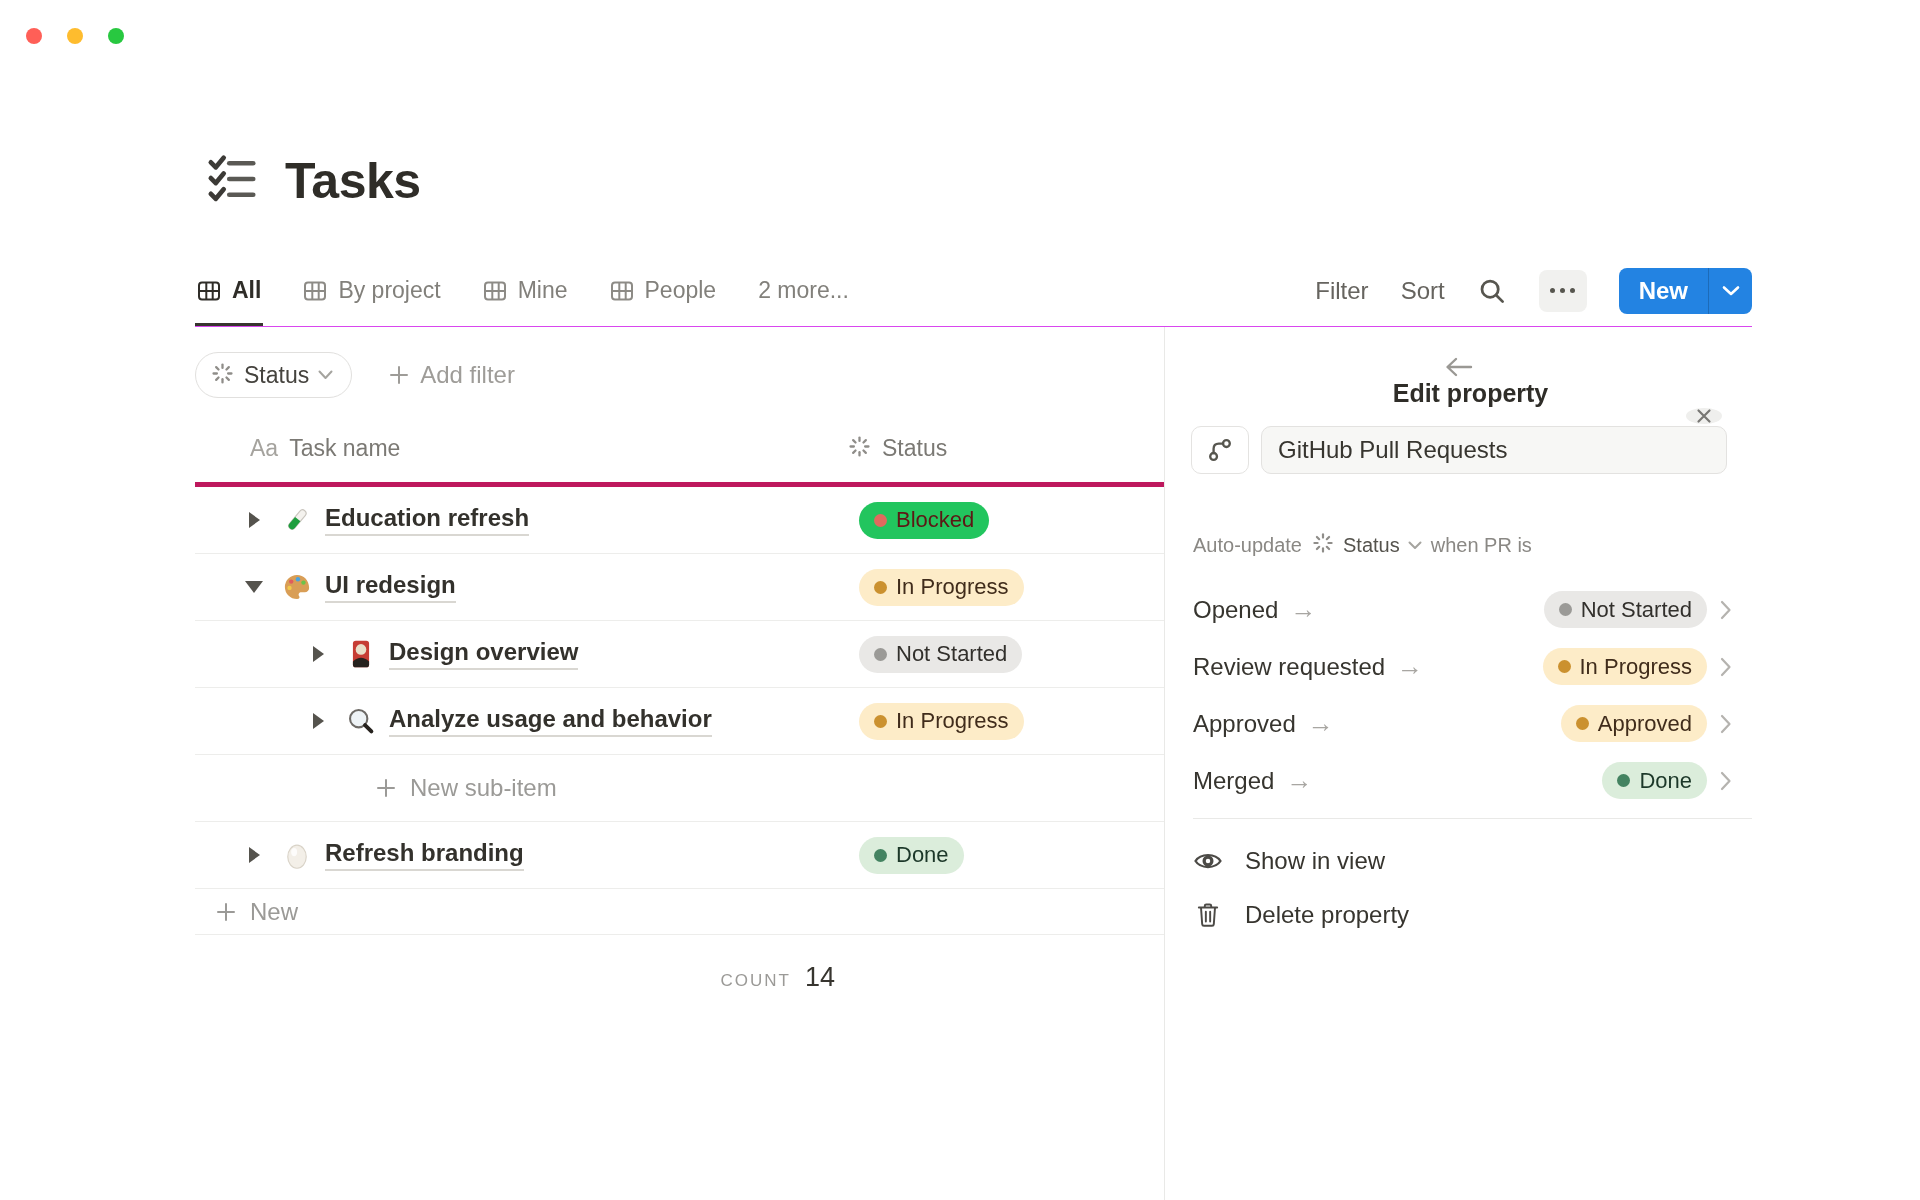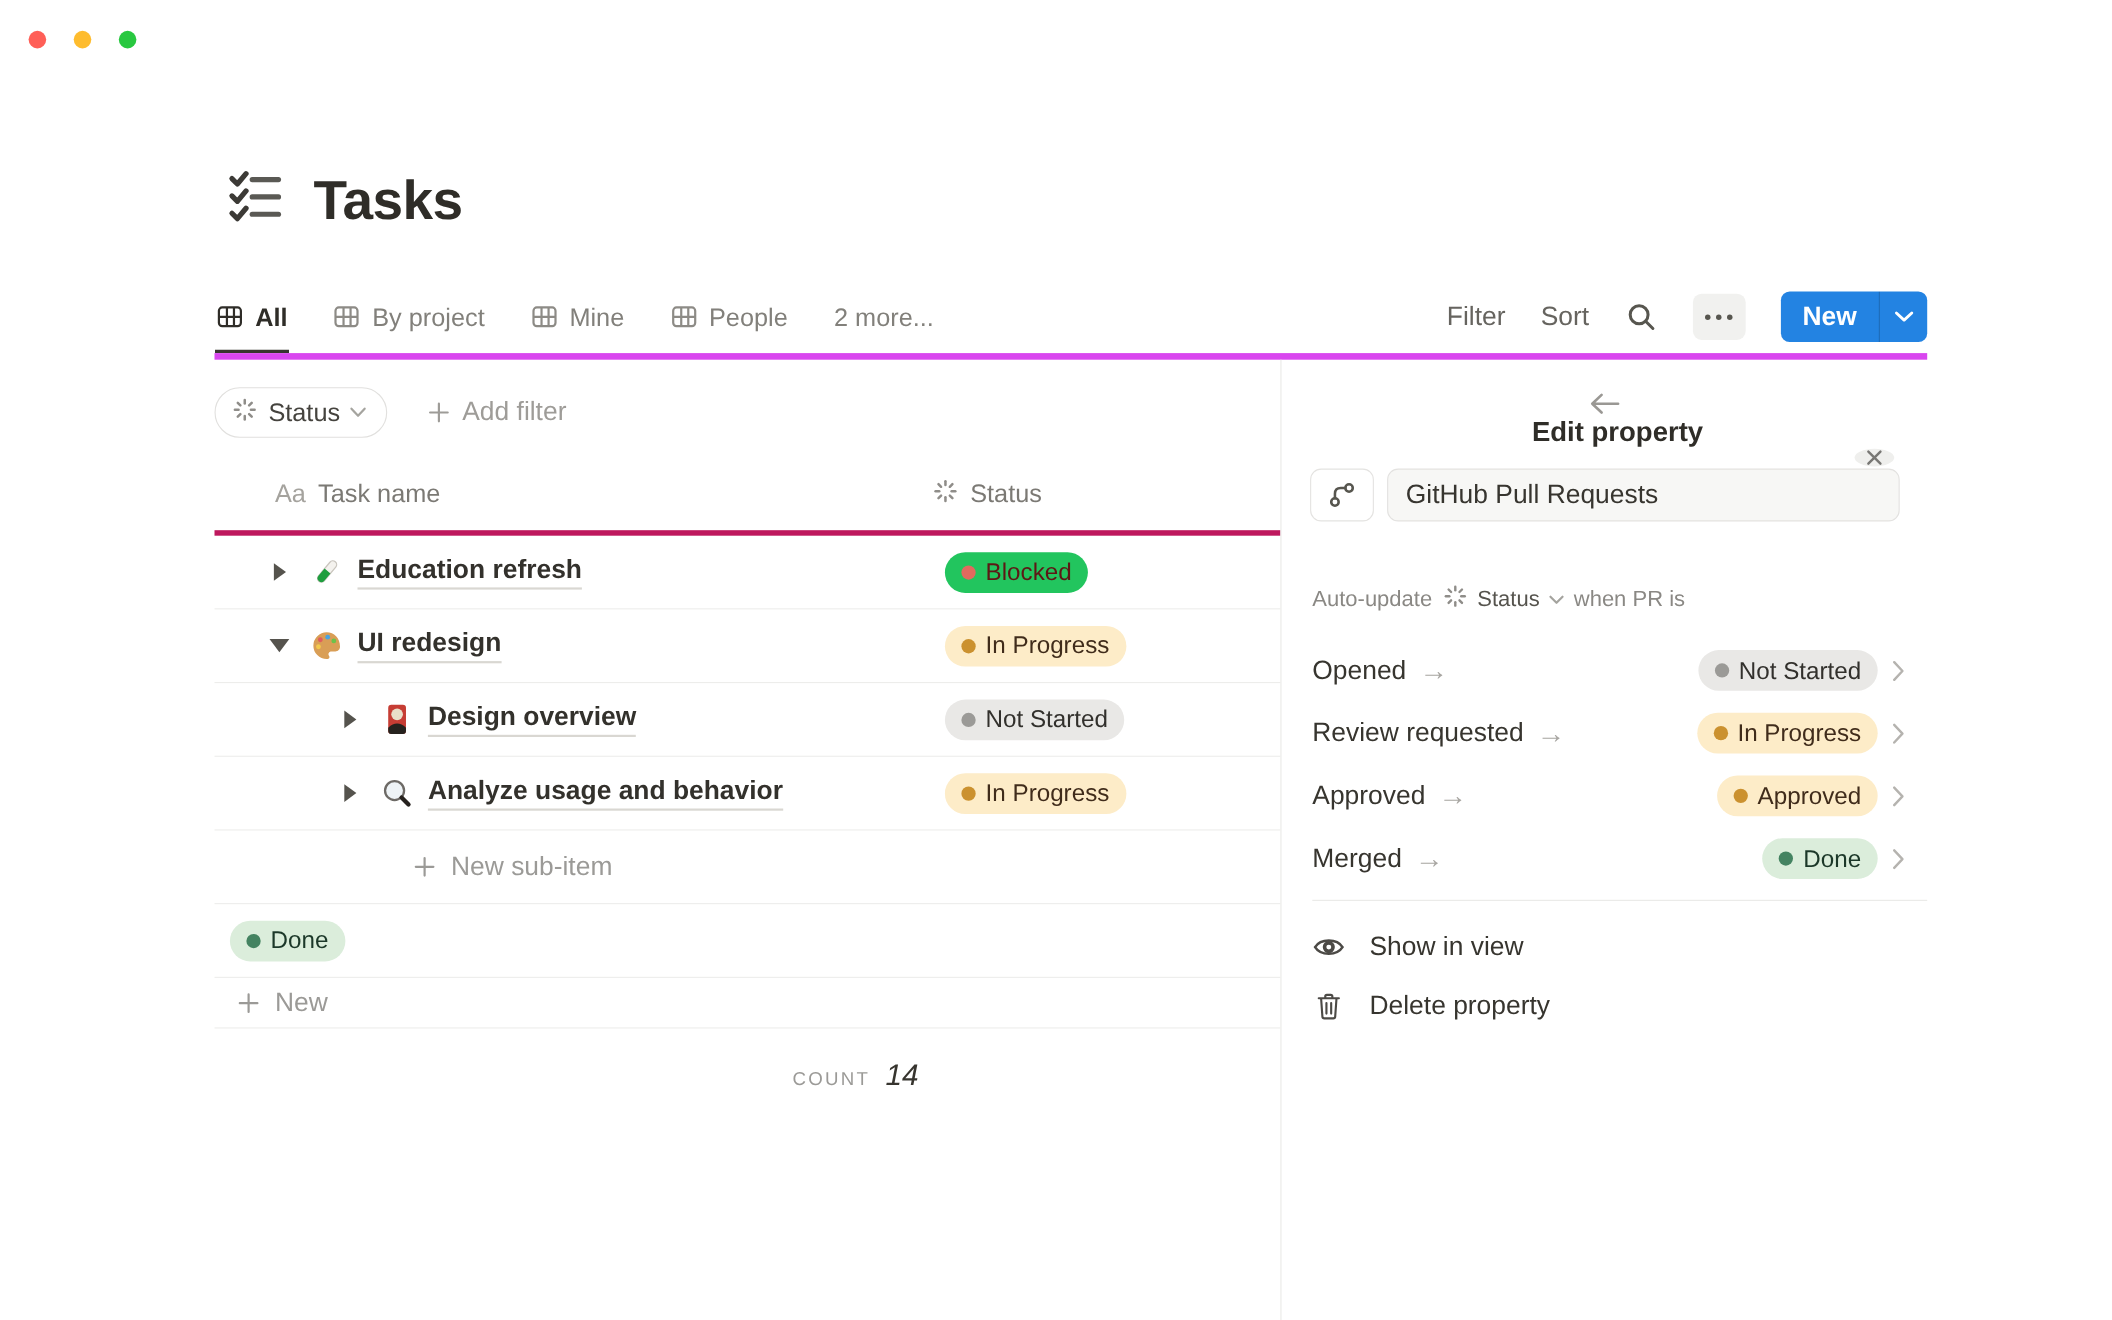--- a/index.html
+++ b/index.html
@@ -7,21 +7,21 @@
 
   
   .traffic { position:absolute; top:28px; left:26px; display:flex; gap:25px; }
   .light { width:16px; height:16px; border-radius:50%; }
 
   
   .title-row { position:absolute; left:205px; top:152px; display:flex; align-items:center; gap:26px; }
   .title-row h1 { font-size:50px; font-weight:700; color:#2f2d28; letter-spacing:-0.5px; }
 
   
-  .tabbar { position:absolute; left:195px; top:255px; width:1557px; height:72px; display:flex; justify-content:space-between; border-bottom:6px solid #d946ef; }
+  .tabbar { position:absolute; left:195px; top:255px; width:1557px; height:72px; display:flex; justify-content:space-between; border-bottom:1px solid #d946ef; }
   .tabs { display:flex; gap:38px; }
   .tab { display:flex; align-items:center; gap:11px; font-size:23px; color:#82807b; cursor:pointer; padding:0 2px; }
   .tab.active { color:#2f2d28; font-weight:700; box-shadow: inset 0 -3px 0 #37352f; }
   .tab .tabicon { display:flex; }
   .toolbar { display:flex; align-items:center; gap:32px; align-self:center; }
   .tool-text { font-size:24px; color:#66645f; cursor:pointer; }
   .more-btn { width:48px; height:42px; background:#f1f1ef; border-radius:8px; display:flex; align-items:center; justify-content:center; cursor:pointer; }
   .dots { display:flex; gap:5px; }
   .dots i { width:5px; height:5px; border-radius:50%; background:#57564f; }
   .new-btn { display:flex; height:46px; border-radius:8px; overflow:hidden; background:#2383e2; cursor:pointer; }
@@ -55,21 +55,21 @@
   .pill .dot { width:13px; height:13px; border-radius:50%; }
   .pill-red    { background:#22c55e; color:#5d1715; } .pill-red .dot    { background:#e16a5e; }
   .pill-yellow { background:#fdecc8; color:#402c1b; } .pill-yellow .dot { background:#cb912f; }
   .pill-gray   { background:#e9e8e6; color:#32302c; } .pill-gray .dot   { background:#9b9a97; }
   .pill-green  { background:#dbeddb; color:#1c3829; } .pill-green .dot  { background:#448361; }
   .ghost-row { display:flex; align-items:center; gap:13px; color:#9b9a97; font-size:24px; cursor:pointer; }
   .new-sub { height:67px; border-bottom:1px solid #ededeb; display:flex; align-items:center; padding-left:180px; }
   .new-row { height:46px; border-bottom:1px solid #ededeb; display:flex; align-items:center; padding-left:20px; }
   .count-row { position:absolute; left:195px; top:962px; width:640px; display:flex; justify-content:flex-end; align-items:baseline; gap:14px; }
   .count-label { font-size:17px; letter-spacing:2px; color:#9b9a97; }
-  .count-value { font-size:27px; color:#37352f;font-style:italic; }
+  .count-value { font-size:27px; color:#37352f; }
 
   
   .vdivider { position:absolute; left:1164px; top:327px; bottom:0; width:1px; background:#e9e9e7; }
   .panel { position:absolute; left:1165px; top:327px; width:587px; bottom:0; }
   .panel-header { position:absolute; top:28px; left:30px; right:30px; height:44px; display:flex; align-items:center;flex-direction:column; }
   .panel-title { font-size:25px; font-weight:700; color:#2f2d28; margin-left:24px; }
   .close-btn { margin-left:auto; width:36px; height:36px; border-radius:50%; background:#efefed; display:flex; align-items:center; justify-content:center; cursor:pointer; }
   .prop-row { position:absolute; top:99px; left:26px; right:25px; height:48px; display:flex; gap:12px; }
   .branch-btn { width:58px; height:48px; border:1px solid #e4e3e1; border-radius:10px; background:#fff; display:flex; align-items:center; justify-content:center; cursor:pointer; }
   .prop-input { flex:1; height:48px; background:#f7f7f5; border:1px solid #e3e2e0; border-radius:10px; padding:0 16px; font-size:24px; color:#37352f; font-family:"Liberation Sans",sans-serif; outline:none; }
@@ -329,20 +329,32 @@
   <div class="new-sub">
     <span class="ghost-row">
       <svg width="22" height="22" viewBox="0 0 22 22">
           <path d="M11 3 V19 M3 11 H19" stroke="#9b9a97" stroke-width="2" stroke-linecap="round"></path>
         </svg>
       <span>New sub-item</span>
     </span>
   </div>
 
   <div class="trow">
+    <div class="col-name rowline indent0">
+      <span class="toggle">
+          <span class="tri-right"></span>
+        </span>
+      <span class="emoji">
+        <svg width="30" height="30" viewBox="0 0 26 26">
+            <ellipse cx="13" cy="14.5" rx="8" ry="10" fill="#f3efe8" stroke="#d9d3c8" stroke-width="1"></ellipse>
+            <ellipse cx="10.5" cy="10.5" rx="2.6" ry="3.6" fill="#ffffff" opacity="0.8"></ellipse>
+          </svg>
+      </span>
+      <span class="task-name">Refresh branding</span>
+    </div>
     <div class="col-status">
       <span class="pill pill-green">
           <span class="dot"></span>
           <span>Done</span>
         </span>
     </div>
   </div>
 
   <div class="new-row">
     <span class="ghost-row">

